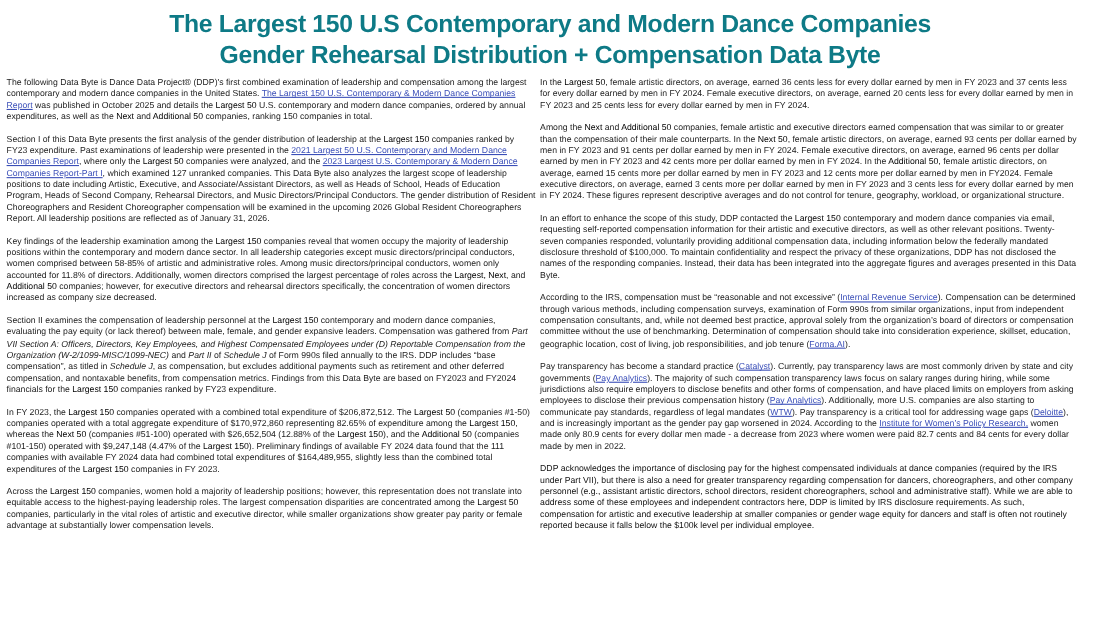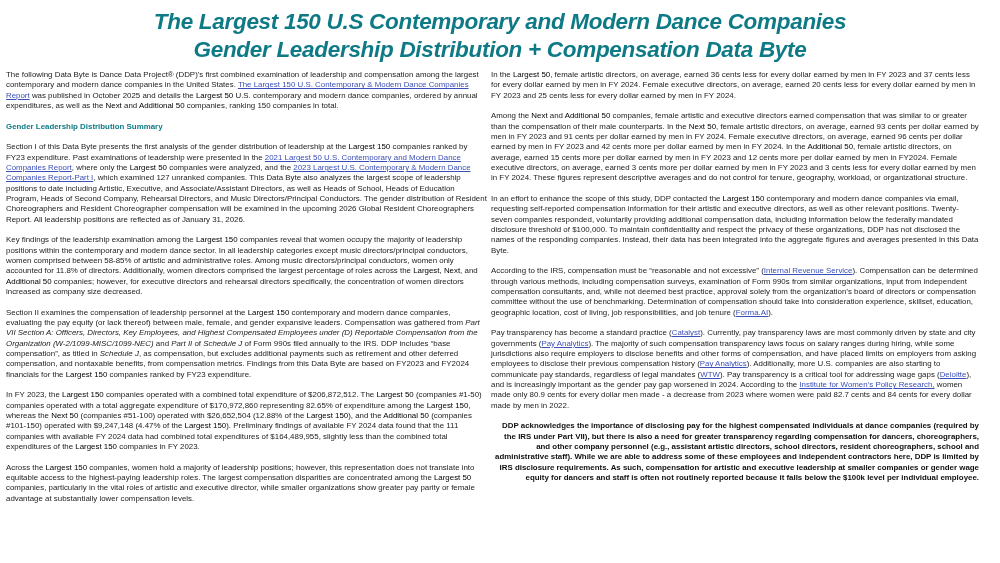--- a/index.html
+++ b/index.html
@@ -1,40 +1,39 @@
 <!DOCTYPE html>
 <html><head>
 <meta charset="utf-8">
 <style>
   html, body { margin: 0; padding: 0; background: #ffffff; }
   body { width: 1000px; height: 563px; overflow: hidden; font-family: "Liberation Sans", sans-serif; color: #1c1c1c; }
   .title-block { text-align: center; padding-top: 8px; height: 62px; }
-  .title-line { font-family: "Liberation Sans", sans-serif; font-weight: 700; color: #0e7a86; font-size: 22.5px; line-height: 28px; letter-spacing: -0.3px; font-style: italic; }
+  .title-line { font-family: "Liberation Sans", sans-serif; font-weight: 700; color: #0e7a86; font-size: 22.5px; line-height: 28px; letter-spacing: -0.3px; }
   .cols { display: flex; padding: 0 6px; gap: 4px; }
   .col { width: 481px; font-size: 7.9px; line-height: 10.35px; }
   .col-right { width: 488px; }
   p { margin: 0 0 10.3px 0; }
   .heading { color: #0e7a86; font-weight: 700; margin: 0 0 10.3px 0; }
   a { color: #3b4fb8; text-decoration: underline; }
   b { font-weight: 400; color: #000; }
-  .bold-para { font-weight: 700; color: #111; text-align: right; }
+  .bold-para { font-weight: 400; color: #111; }
 </style>
 </head>
 <body>
 
 <div class="title-block">
   <div class="title-line">The Largest 150 U.S Contemporary and Modern Dance Companies</div>
-  <div class="title-line">Gender Leadership Distribution + Compensation Data Byte</div>
+  <div class="title-line">Gender Rehearsal Distribution + Compensation Data Byte</div>
 </div>
 
 <div class="cols">
   <div class="col">
     <p><span>The following Data Byte is Dance Data Project® (DDP)'s first combined examination of leadership and compensation among the largest contemporary and modern dance companies in the United States. </span><a href="#">The Largest 150 U.S. Contemporary &amp; Modern Dance Companies Report</a><span> was published in October 2025 and details the </span><b>Largest 50</b><span> U.S. contemporary and modern dance companies, ordered by annual expenditures, as well as the </span><b>Next</b><span> and </span><b>Additional 50</b><span> companies, ranking 150 companies in total.</span></p>
 
-    <div class="heading">Gender Leadership Distribution Summary</div>
 
     <p><span>Section I of this Data Byte presents the first analysis of the gender distribution of leadership at the </span><b>Largest 150</b><span> companies ranked by FY23 expenditure. Past examinations of leadership were presented in the </span><a href="#">2021 Largest 50 U.S. Contemporary and Modern Dance Companies Report</a><span>, where only the </span><b>Largest 50</b><span> companies were analyzed, and the </span><a href="#">2023 Largest U.S. Contemporary &amp; Modern Dance Companies Report-Part I</a><span>, which examined 127 unranked companies. This Data Byte also analyzes the largest scope of leadership positions to date including Artistic, Executive, and Associate/Assistant Directors, as well as Heads of School, Heads of Education Program, Heads of Second Company, Rehearsal Directors, and Music Directors/Principal Conductors. The gender distribution of Resident Choreographers and Resident Choreographer compensation will be examined in the upcoming 2026 Global Resident Choreographers Report. All leadership positions are reflected as of January 31, 2026.</span></p>
 
     <p><span>Key findings of the leadership examination among the </span><b>Largest 150</b><span> companies reveal that women occupy the majority of leadership positions within the contemporary and modern dance sector. In all leadership categories except music directors/principal conductors, women comprised between 58-85% of artistic and administrative roles. Among music directors/principal conductors, women only accounted for 11.8% of directors. Additionally, women directors comprised the largest percentage of roles across the </span><b>Largest, Next</b><span>, and </span><b>Additional 50</b><span> companies; however, for executive directors and rehearsal directors specifically, the concentration of women directors increased as company size decreased.</span></p>
 
 
     <p><span>Section II examines the compensation of leadership personnel at the </span><b>Largest 150</b><span> contemporary and modern dance companies, evaluating the pay equity (or lack thereof) between male, female, and gender expansive leaders. Compensation was gathered from </span><i>Part VII Section A: Officers, Directors, Key Employees, and Highest Compensated Employees under (D) Reportable Compensation from the Organization (W-2/1099-MISC/1099-NEC)</i><span> and </span><i>Part II</i><span> of </span><i>Schedule J</i><span> of Form 990s filed annually to the IRS. DDP includes “base compensation”, as titled in </span><i>Schedule J</i><span>, as compensation, but excludes additional payments such as retirement and other deferred compensation, and nontaxable benefits, from compensation metrics. Findings from this Data Byte are based on FY2023 and FY2024 financials for the </span><b>Largest 150</b><span> companies ranked by FY23 expenditure.</span></p>
 
     <p><span>In FY 2023, the </span><b>Largest 150</b><span> companies operated with a combined total expenditure of $206,872,512. The </span><b>Largest 50</b><span> (companies #1-50) companies operated with a total aggregate expenditure of $170,972,860 representing 82.65% of expenditure among the </span><b>Largest 150</b><span>, whereas the </span><b>Next 50</b><span> (companies #51-100) operated with $26,652,504 (12.88% of the </span><b>Largest 150</b><span>), and the </span><b>Additional 50</b><span> (companies #101-150) operated with $9,247,148 (4.47% of the </span><b>Largest 150</b><span>). Preliminary findings of available FY 2024 data found that the 111 companies with available FY 2024 data had combined total expenditures of $164,489,955, slightly less than the combined total expenditures of the </span><b>Largest 150</b><span> companies in FY 2023.</span></p>
 

